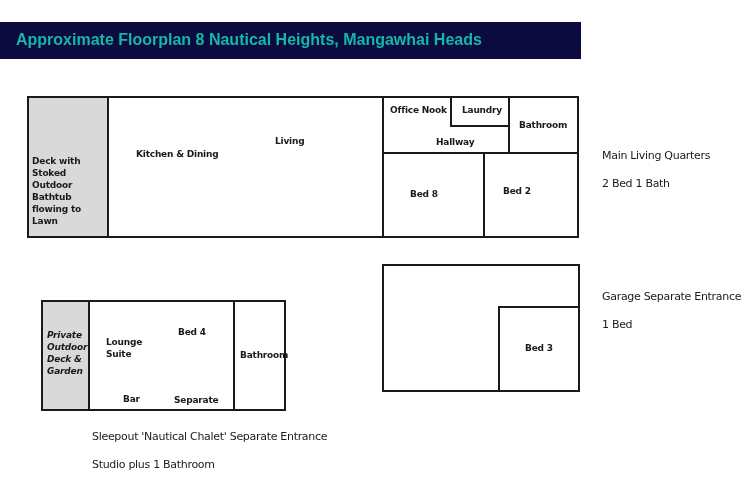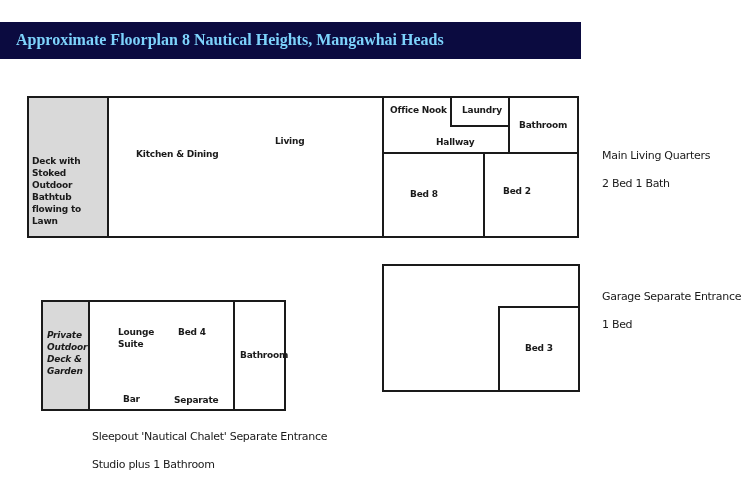--- a/index.html
+++ b/index.html
@@ -1,19 +1,19 @@
 <!DOCTYPE html>
 <html><head>
 <meta charset="utf-8">
 <style>
   * { box-sizing: border-box; margin: 0; padding: 0; }
   html, body { width: 750px; height: 500px; background: #ffffff; overflow: hidden; }
   body { position: relative; font-family: "Liberation Sans", sans-serif; color: #1a1a1a; }
   .banner { position: absolute; left: 0; top: 22px; width: 581px; height: 37px; background: #0b0b40; }
-  .banner-title { position: absolute; left: 16px; top: 9px; color: #7dd3fc; font-size: 16px; font-weight: bold; font-family: Liberation Serif, serif; white-space: nowrap; }
+  .banner-title { position: absolute; left: 16px; top: 9px; color: #14b8a6; font-size: 16px; font-weight: bold; font-family: Liberation Sans, sans-serif; white-space: nowrap; }
   .wall { position: absolute; border: 2px solid #1a1a1a; background: transparent; }
   .fill-gray { background: #d9d9d9; }
   .line-v { position: absolute; width: 2px; background: #1a1a1a; }
   .line-h { position: absolute; height: 2px; background: #1a1a1a; }
   .lbl { position: absolute; font-size: 9px; font-weight: bold; font-family: "DejaVu Sans", sans-serif; line-height: 12px; white-space: nowrap; letter-spacing: -0.2px; }
   .lbl.wrap { white-space: normal; }
   .note { position: absolute; font-size: 11px; font-weight: normal; font-family: "DejaVu Sans", sans-serif; white-space: nowrap; letter-spacing: -0.3px; }
 </style>
 </head>
 <body>
@@ -57,21 +57,21 @@
 <div class="note" style="left:602px; top:290px;">Garage Separate Entrance</div>
 <div class="note" style="left:602px; top:318px;">1 Bed</div>
 
 <div>
   <div class="wall" style="left:41px; top:300px; width:245px; height:111px;"></div>
   <div class="fill-gray" style="position:absolute; left:43px; top:302px; width:46px; height:107px;"></div>
   <div class="line-v" style="left:88px; top:300px; height:111px;"></div>
   <div class="line-v" style="left:233px; top:300px; height:111px;"></div>
 
   <div class="lbl wrap" style="left:47px; top:329px; width:42px;font-style:italic;">Private Outdoor Deck &amp; Garden</div>
-  <div class="lbl wrap" style="left:106px; top:326px; width:40px;margin-left:12px;">Lounge Suite</div>
+  <div class="lbl wrap" style="left:106px; top:336px; width:40px;">Lounge Suite</div>
   <div class="lbl" style="left:178px; top:326px;">Bed 4</div>
   <div class="lbl" style="left:123px; top:393px;">Bar</div>
   <div class="lbl" style="left:174px; top:394px;">Separate</div>
   <div class="lbl" style="left:240px; top:349px;">Bathroom</div>
 </div>
 
 <div class="note" style="left:92px; top:430px;">Sleepout 'Nautical Chalet' Separate Entrance</div>
 <div class="note" style="left:92px; top:458px;">Studio plus 1 Bathroom</div>
 
 </body></html>

